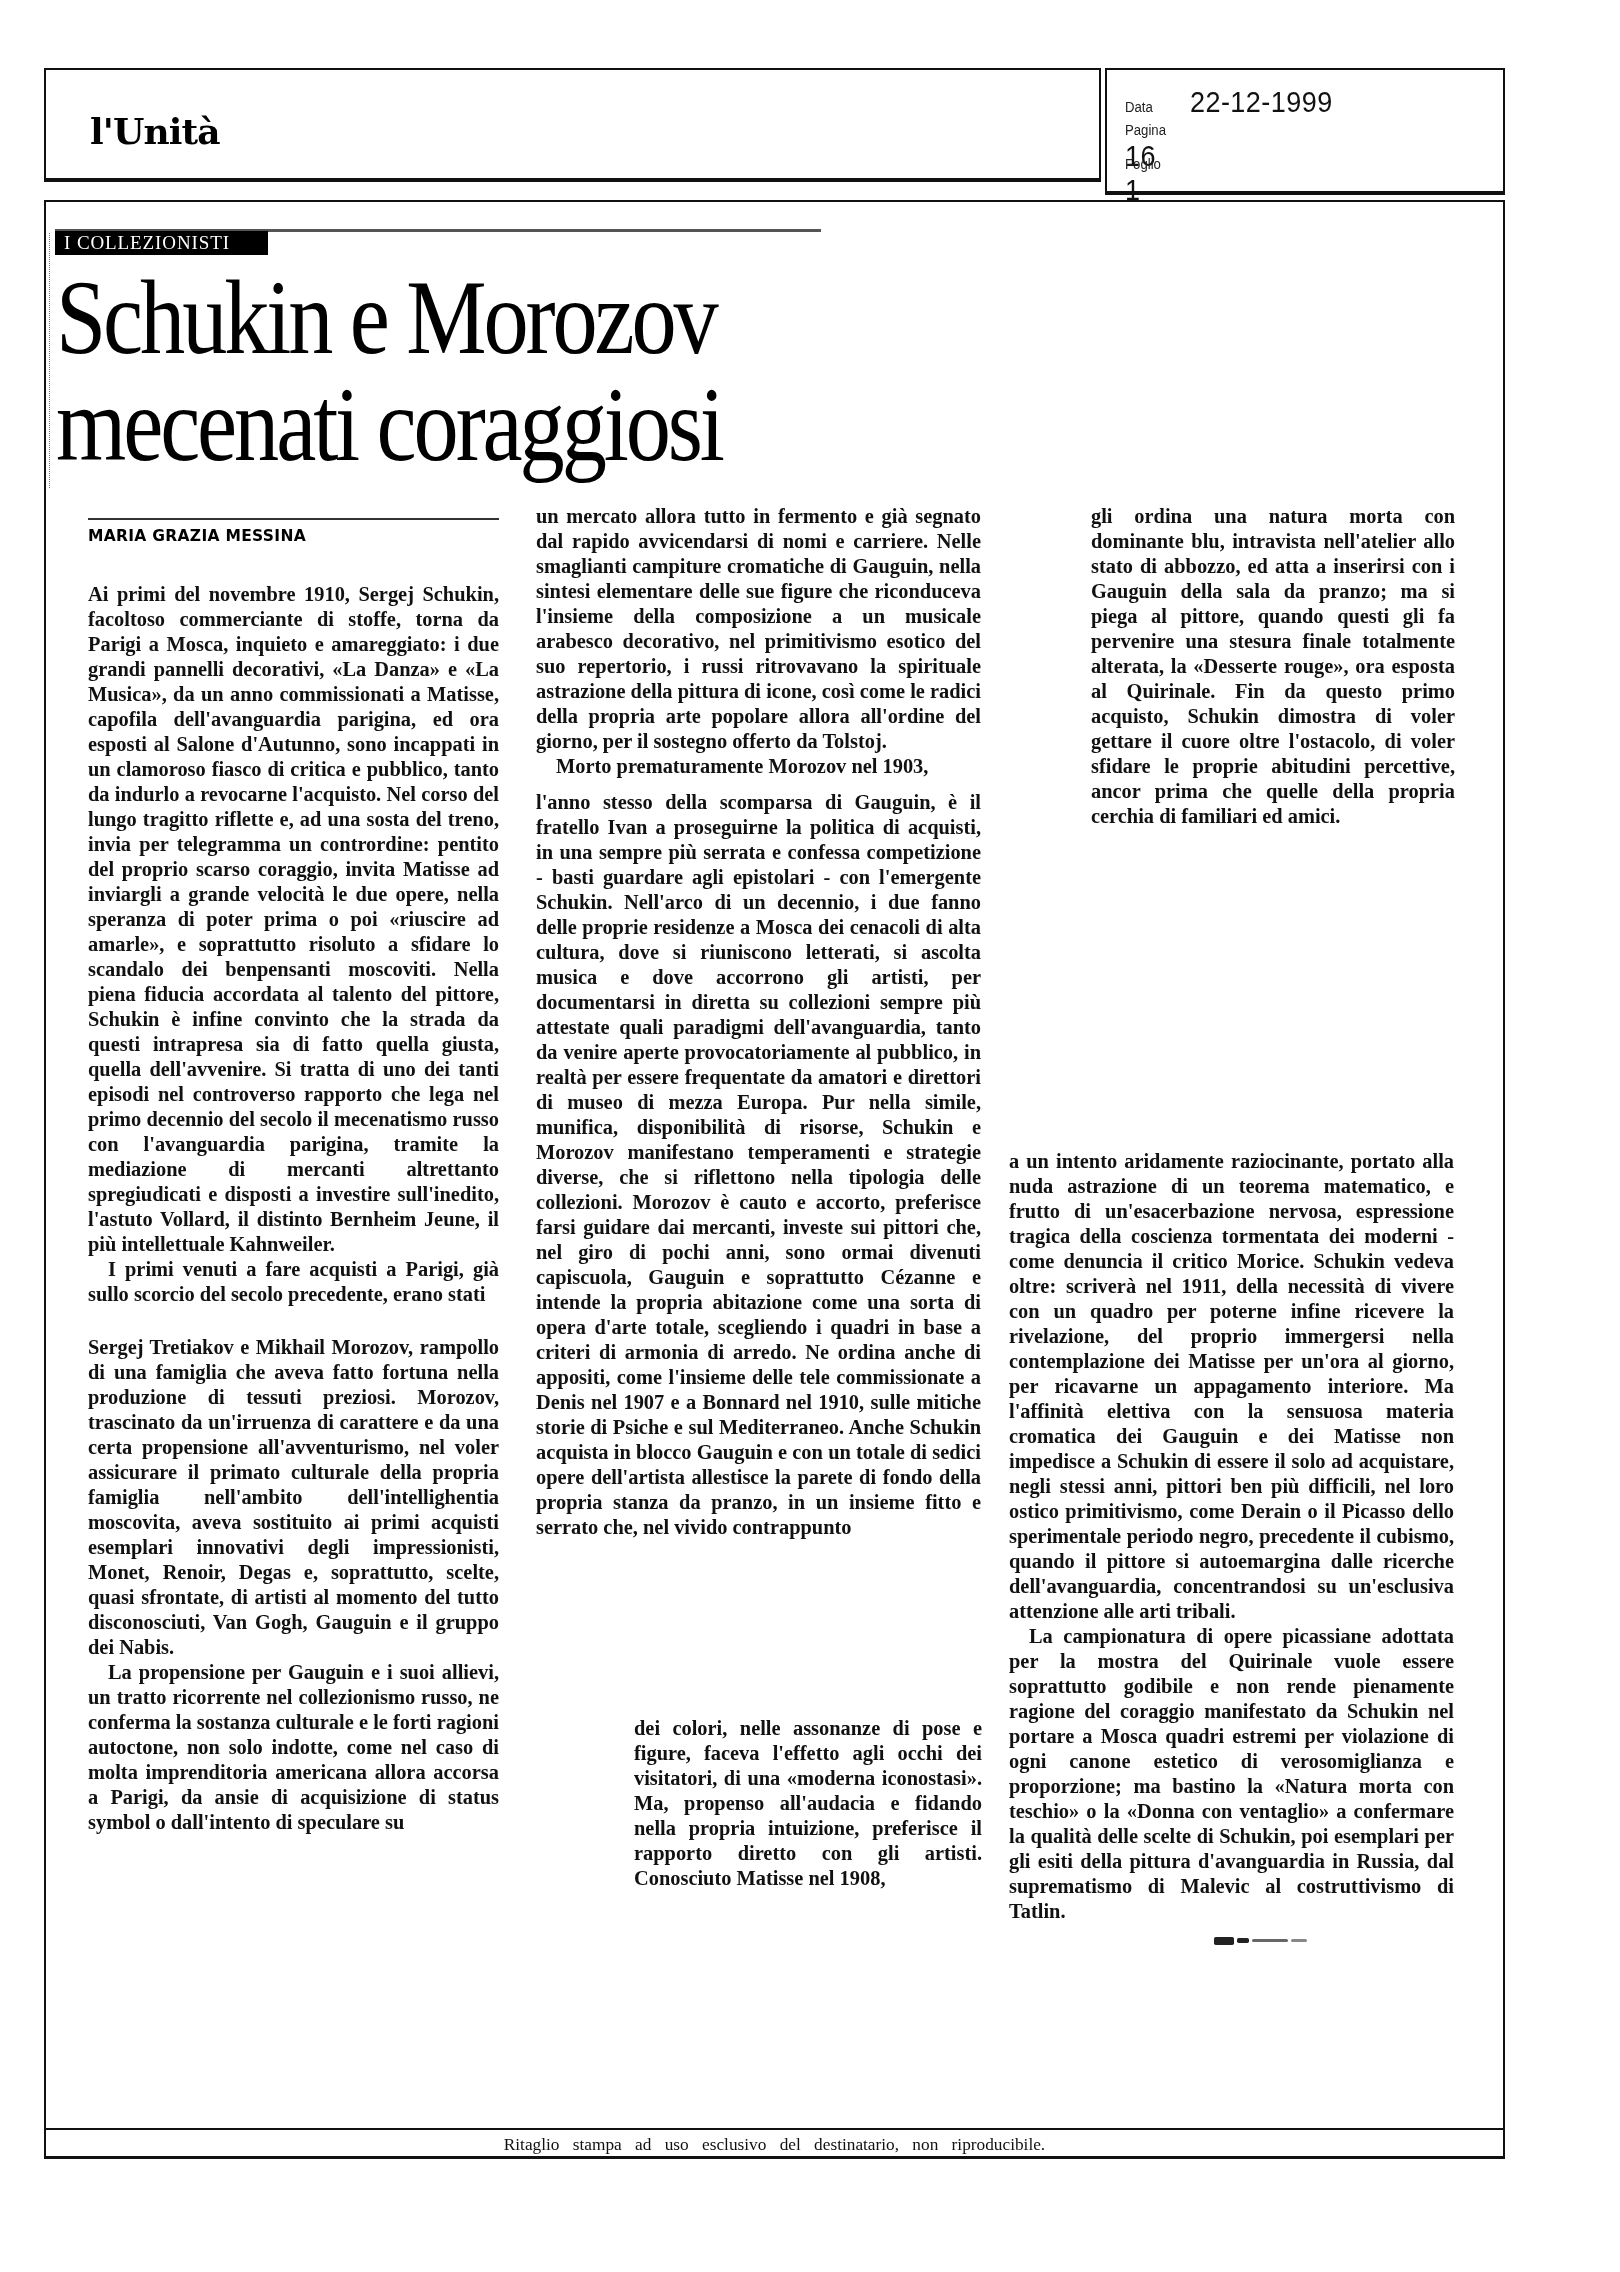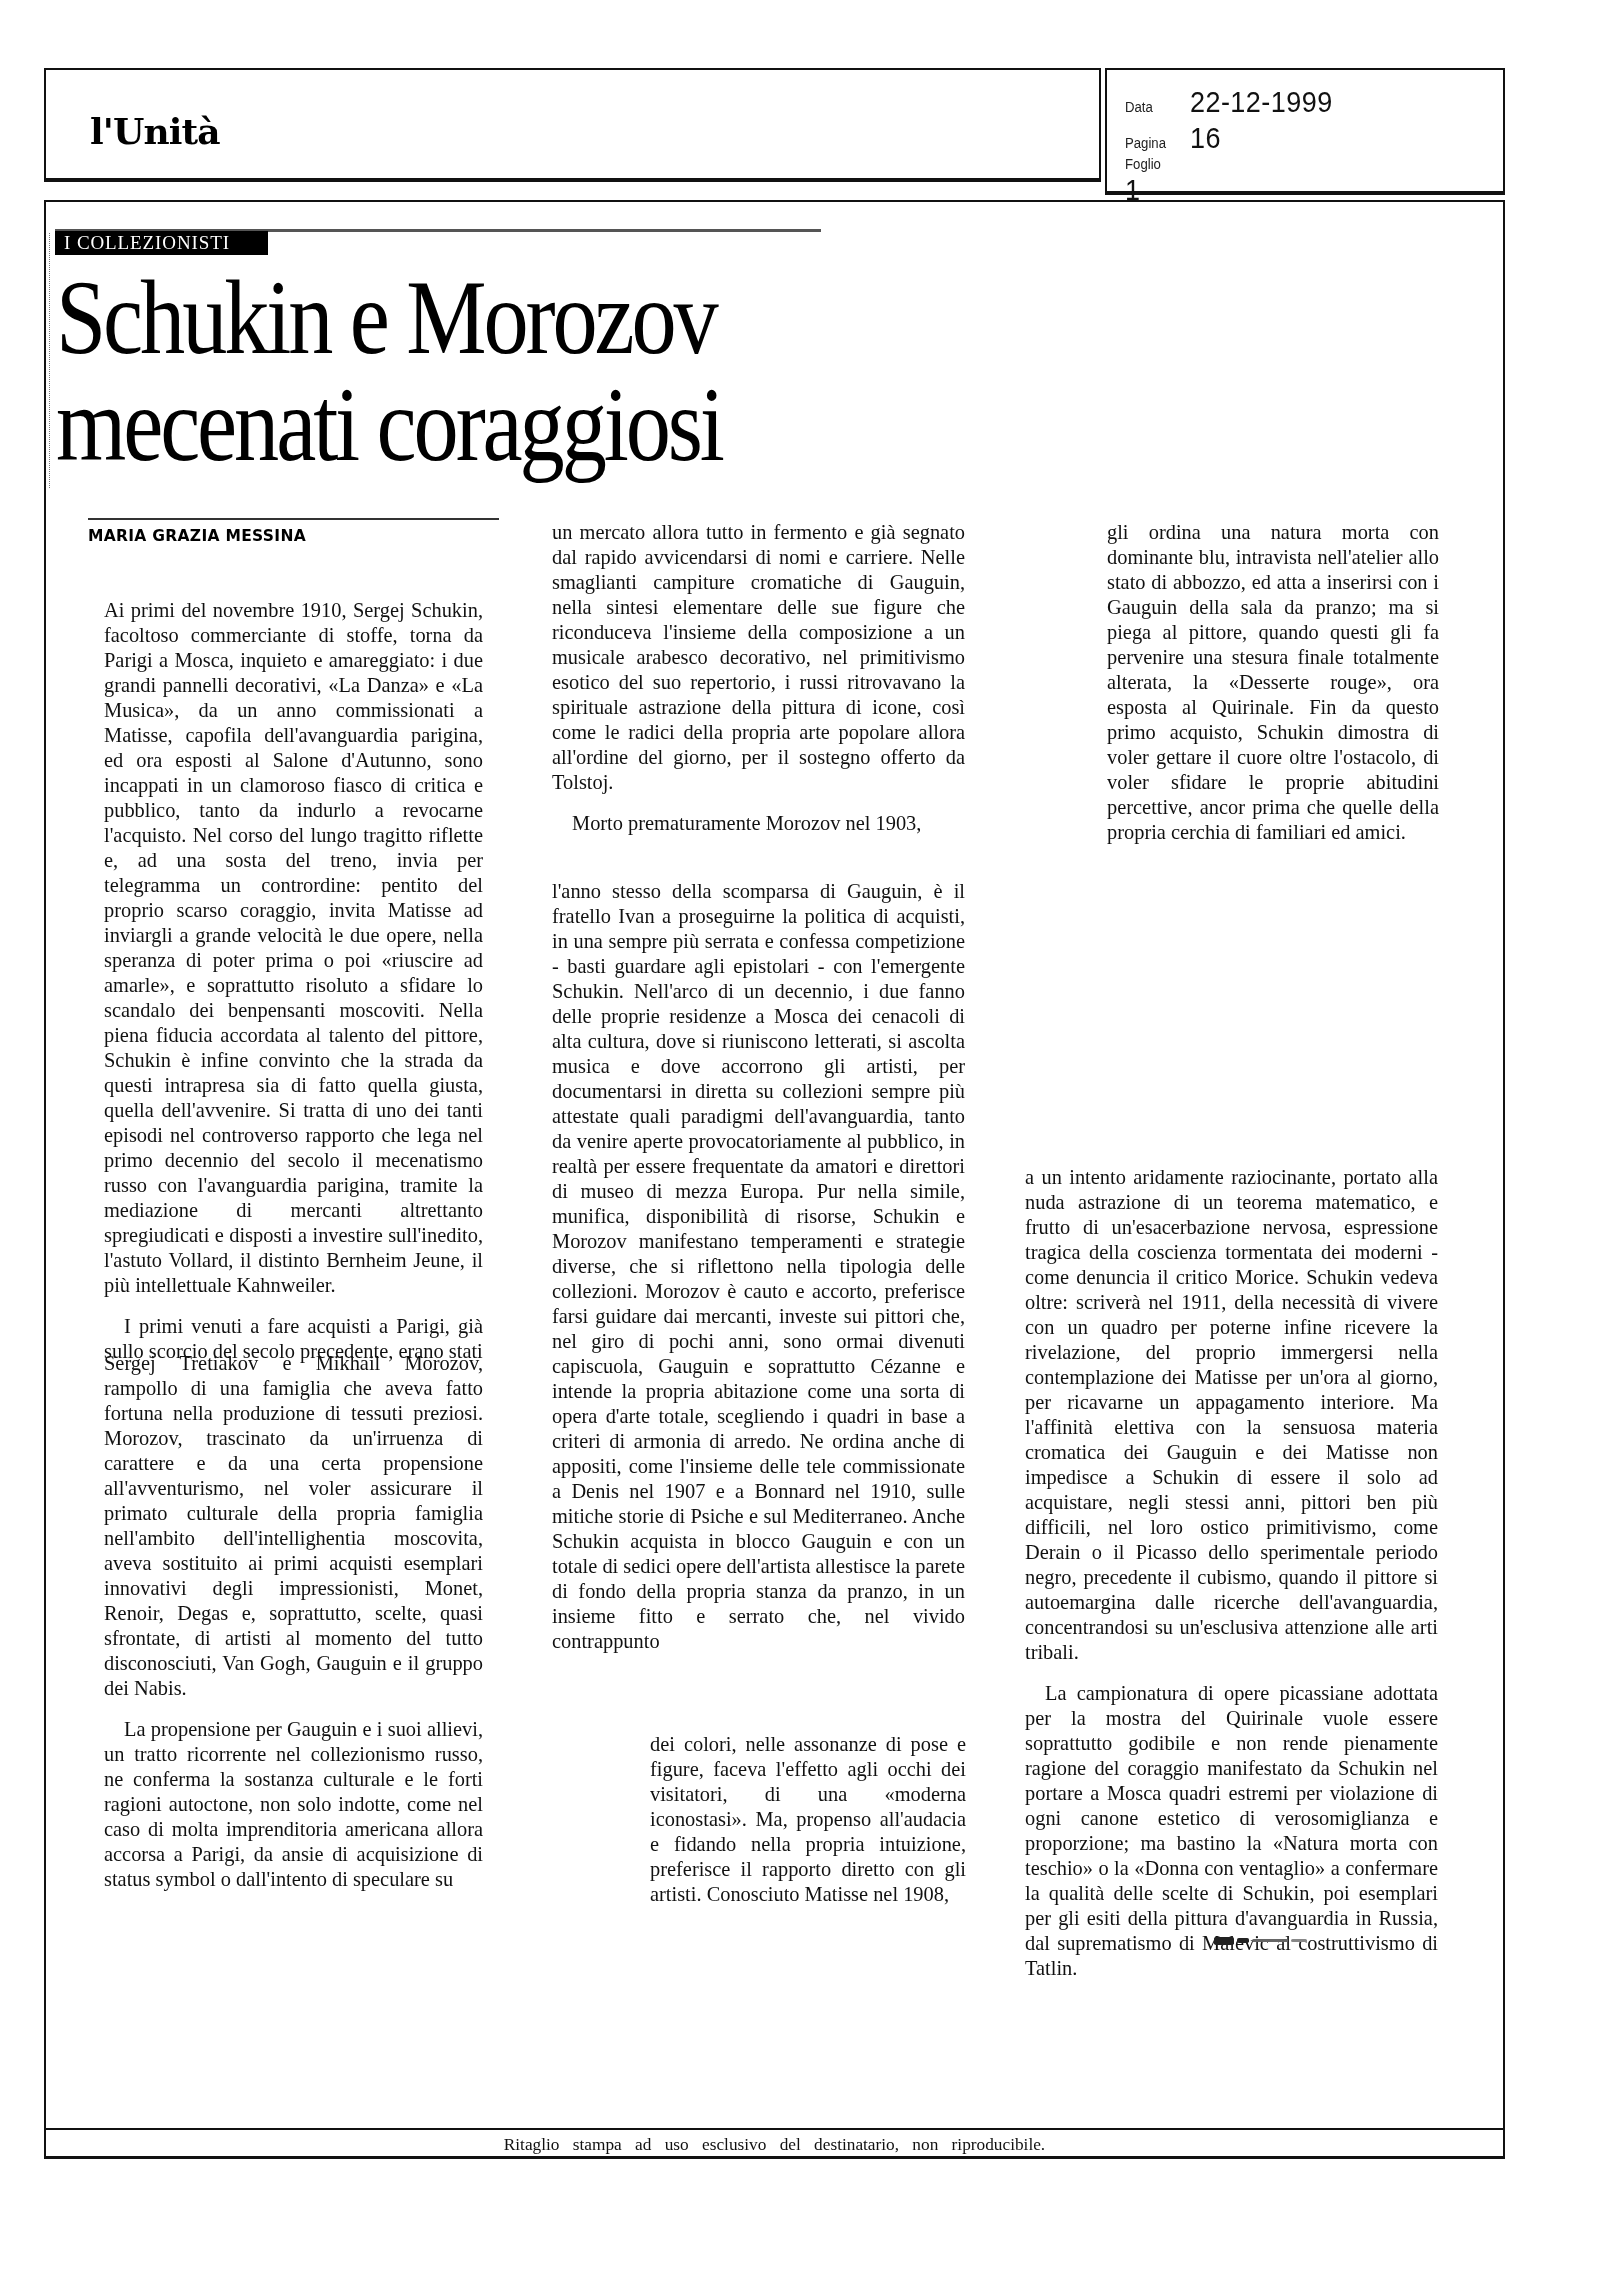--- a/index.html
+++ b/index.html
@@ -20,21 +20,21 @@
   .kicker-bar { position: absolute; left: 55px; top: 229px; width: 766px; height: 2.7px; background: #555; }
   .kicker { position: absolute; left: 55px; top: 231px; width: 204px; height: 23.6px; background: #000; color: #fff; font-family: "Liberation Serif", serif; font-size: 19px; line-height: 23.6px; padding-left: 9px; letter-spacing: 0.9px; white-space: nowrap; overflow: hidden; }
   .rule-left { position: absolute; left: 49px; top: 233px; width: 0.9px; height: 255px; border-left: 1.8px dotted #777; }
 
   .headline { position: absolute; left: 56px; top: 264px; font-family: "Liberation Serif", serif; font-size: 105px; line-height: 107px; color: #000; letter-spacing: -3.6px; transform: scaleX(0.86); transform-origin: left top; white-space: nowrap; }
 
   .byline-rule { position: absolute; left: 88px; top: 518px; width: 411px; height: 1.8px; background: #333; }
   .byline { position: absolute; left: 88px; top: 527px; font-family: "DejaVu Sans", sans-serif; font-weight: 700; font-size: 15.5px; letter-spacing: 0.3px; color: #000000; }
 
   .col { position: absolute; font-family: "Liberation Serif", "DejaVu Serif", serif; font-size: 20.4px; line-height: 25px; text-align: justify; color: #111; }
-  .col p { margin: 16px; text-indent: 0; }
+  .col p { margin: 0; text-indent: 0; font-weight: bold; }
   .col p.indent { text-indent: 20px; }
   .col .gap { height: 11px; }
 
   #col1a { left: 88px; top: 582px; width: 411px; }
   #col1b { left: 88px; top: 1335px; width: 411px; }
   #col2a { left: 536px; top: 504px; width: 445px; }
   #col2b { left: 634px; top: 1716px; width: 348px; }
   #col3a { left: 1091px; top: 504px; width: 364px; }
   #col3b { left: 1009px; top: 1149px; width: 445px; }
 
@@ -48,21 +48,21 @@
 
 <div id="masthead-box" class="box">
   <div class="logo">l'Unità</div>
 </div>
 
 <div id="meta-box" class="box">
   <div class="meta-row" style="top:14.5px;">
     <span class="meta-label">Data</span>
     <span class="meta-value">22-12-1999</span>
   </div>
-  <div class="meta-row" style="top:51px;">
+  <div class="meta-row" style="top:51px;flex-direction:column;">
     <span class="meta-label">Pagina</span>
     <span class="meta-value">16</span>
   </div>
   <div class="meta-row" style="top:85px;flex-direction:column;">
     <span class="meta-label">Foglio</span>
     <span class="meta-value">1</span>
   </div>
 </div>
 
 <div id="main-box" class="box"></div>

